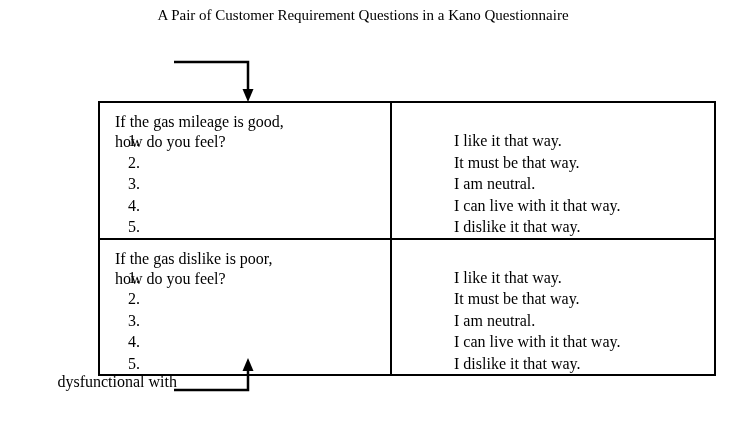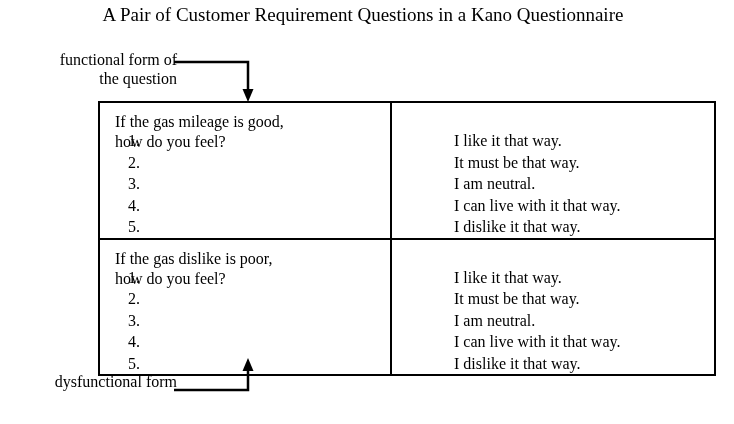--- a/index.html
+++ b/index.html
@@ -17,21 +17,21 @@
     height: 424px;
     background: #ffffff;
     overflow: hidden;
   }
   #figure-title {
     position: absolute;
     left: 0;
     top: 6px;
     width: 726px;
     text-align: center;
-    font-size: 19px;
+    font-size: 15px;
     line-height: 18px;
     white-space: nowrap;
   }
 
   
   .callout-label {
     position: absolute;
     font-size: 16px;
     line-height: 19px;
     white-space: nowrap;
@@ -117,24 +117,20 @@
     width: 24px;
   }
 </style>
 </head>
 <body>
 
 <div id="figure">
 
   <div id="figure-title">A Pair of Customer Requirement Questions in a Kano Questionnaire</div>
 
-  <div class="callout-label" id="functional-label">
-    <span class="line-1">functional form of</span>
-    <span class="line-2">the question</span>
-  </div>
   <svg class="leader" id="functional-leader" viewBox="0 0 90 52" width="90" height="52">
     <path d="M2,10 L76,10 L76,40" stroke="#000000" stroke-width="2.5" fill="none"></path>
     <path d="M76,50 L70.5,37 L81.5,37 Z" fill="#000000"></path>
   </svg>
 
   <table id="kano-table">
     <tbody>
       <tr>
         <td class="question-cell">
           <div class="question-text">
@@ -170,16 +166,16 @@
         </td>
       </tr>
     </tbody>
   </table>
 
   <svg class="leader" id="dysfunctional-leader" viewBox="0 0 90 40" width="90" height="40">
     <path d="M2,34 L76,34 L76,12" stroke="#000000" stroke-width="2.5" fill="none"></path>
     <path d="M76,2 L70.5,15 L81.5,15 Z" fill="#000000"></path>
   </svg>
   <div class="callout-label" id="dysfunctional-label">
-    <span class="line-1">dysfunctional form</span>
+    <span class="line-1">dysfunctional with</span>
   </div>
 
 </div>
 
 </body></html>

